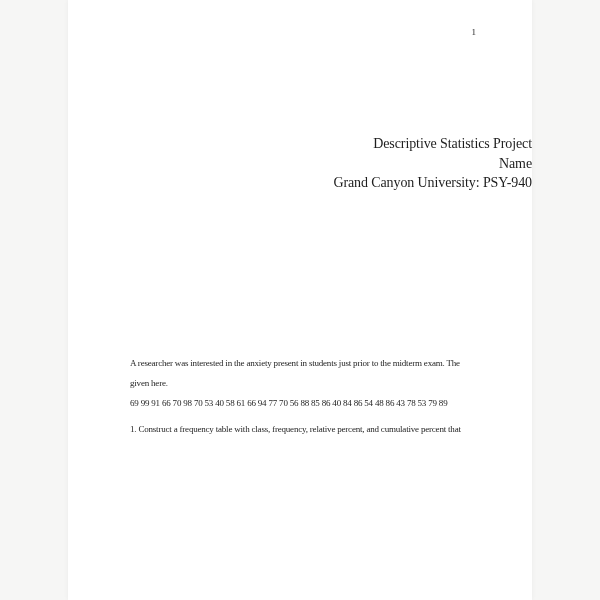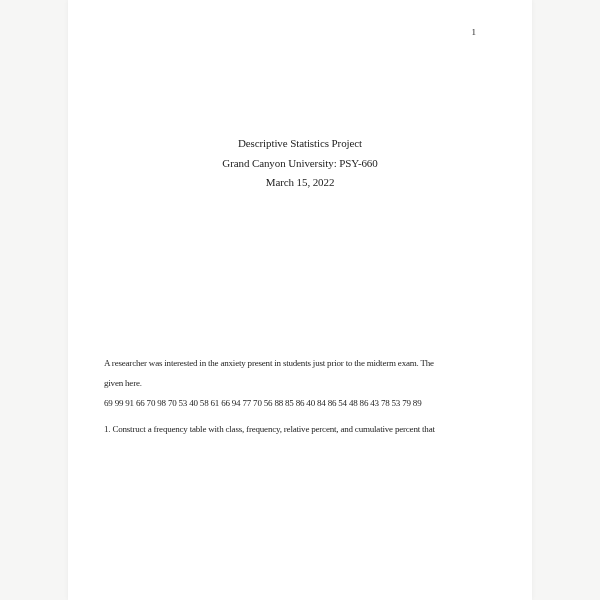--- a/index.html
+++ b/index.html
@@ -30,29 +30,29 @@
     right: 56px;
     font-size: 9px;
     line-height: 12px;
     letter-spacing: -0.1px;
   }
   .title-block {
     position: absolute;
     top: 134px;
     left: 0;
     width: 100%;
-    text-align: center;
-    font-size: 11px;
+    text-align: right;
+    font-size: 14px;
     line-height: 19.7px;
     letter-spacing: -0.1px;
   }
   .body-block {
     position: absolute;
     top: 353px;
-    left: 36px;
+    left: 62px;
     width: 372px;
     font-size: 9px;
     letter-spacing: -0.2px;
   }
   .body-line {
     line-height: 20px;
     white-space: nowrap;
   }
   .data-line {
     margin-top: 0;
@@ -69,22 +69,22 @@
 </head>
 <body>
 
 <div class="canvas">
   <div class="page">
 
     <div class="page-number">1</div>
 
     <div class="title-block">
       <div>Descriptive Statistics Project</div>
-      <div>Grand Canyon University: PSY-660</div>
-      <div>March 15, 2022</div>
+      <div>Name</div>
+      <div>Grand Canyon University: PSY-940</div>
     </div>
 
     <div class="body-block">
       <div>
         <div class="body-line">A researcher was interested in the anxiety present in students just prior to the midterm exam. The</div>
         <div class="body-line">given here.</div>
       </div>
 
       <div class="data-line">69 99 91 66 70 98 70 53 40 58 61 66 94 77 70 56 88 85 86 40 84 86 54 48 86 43 78 53 79 89</div>
 

